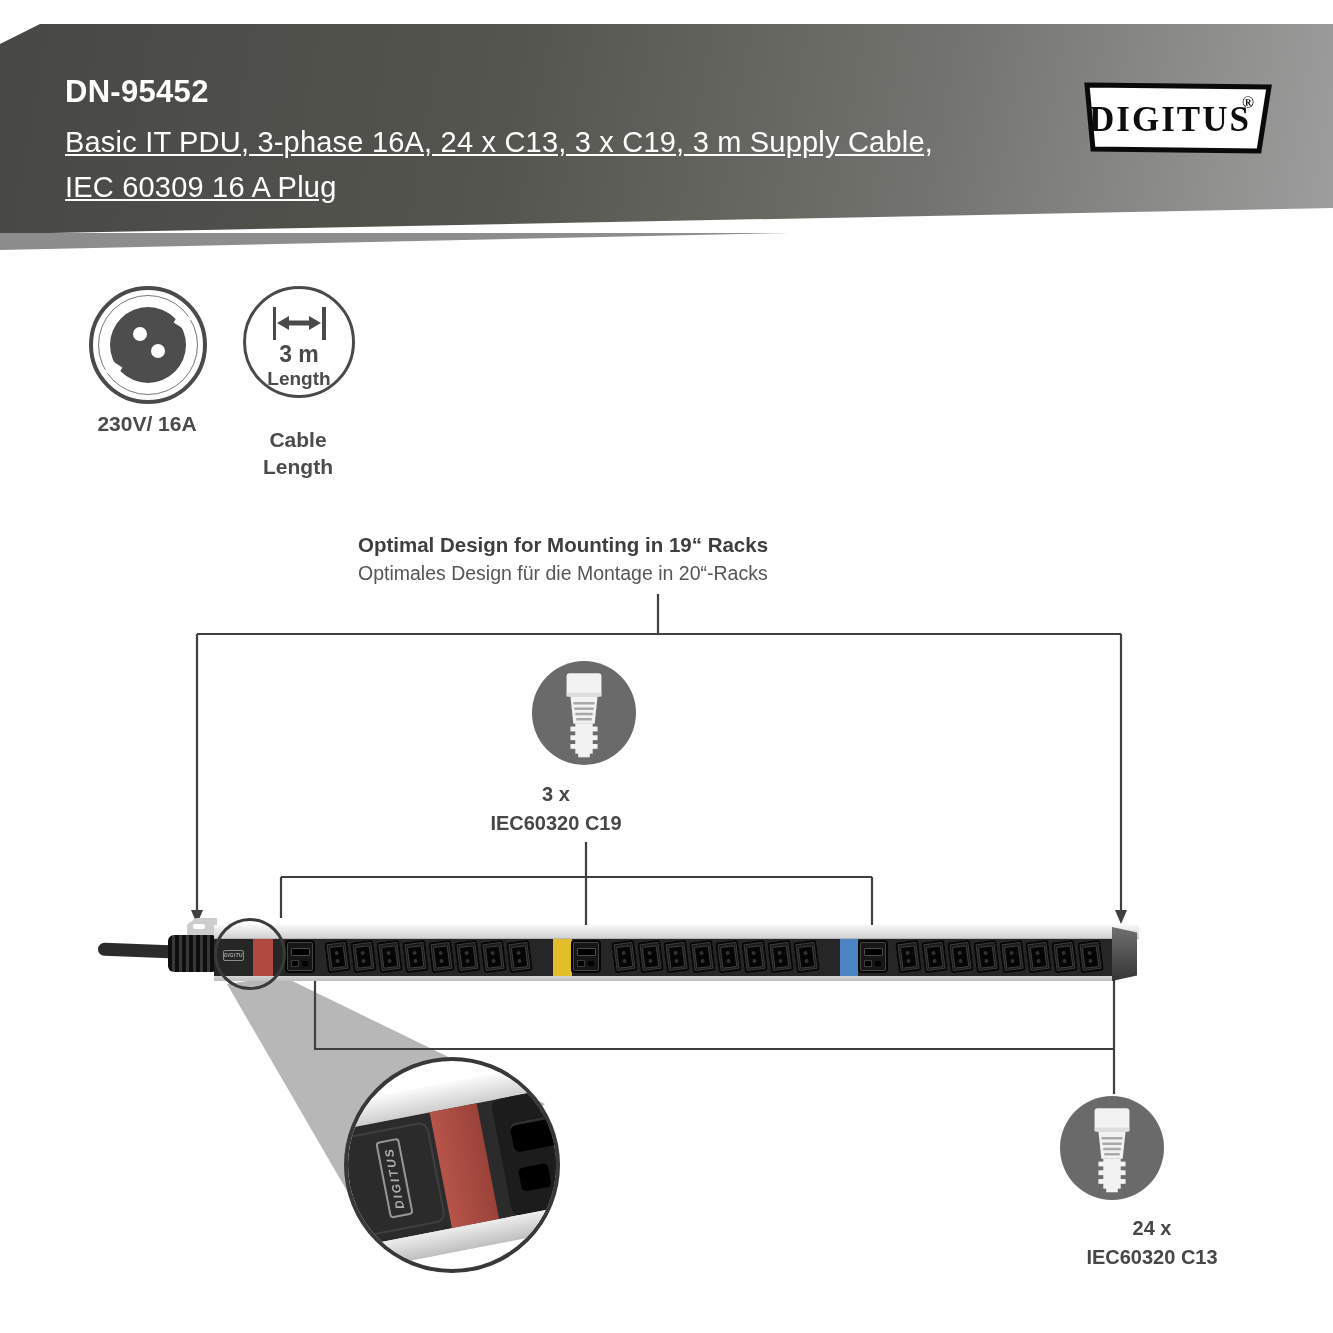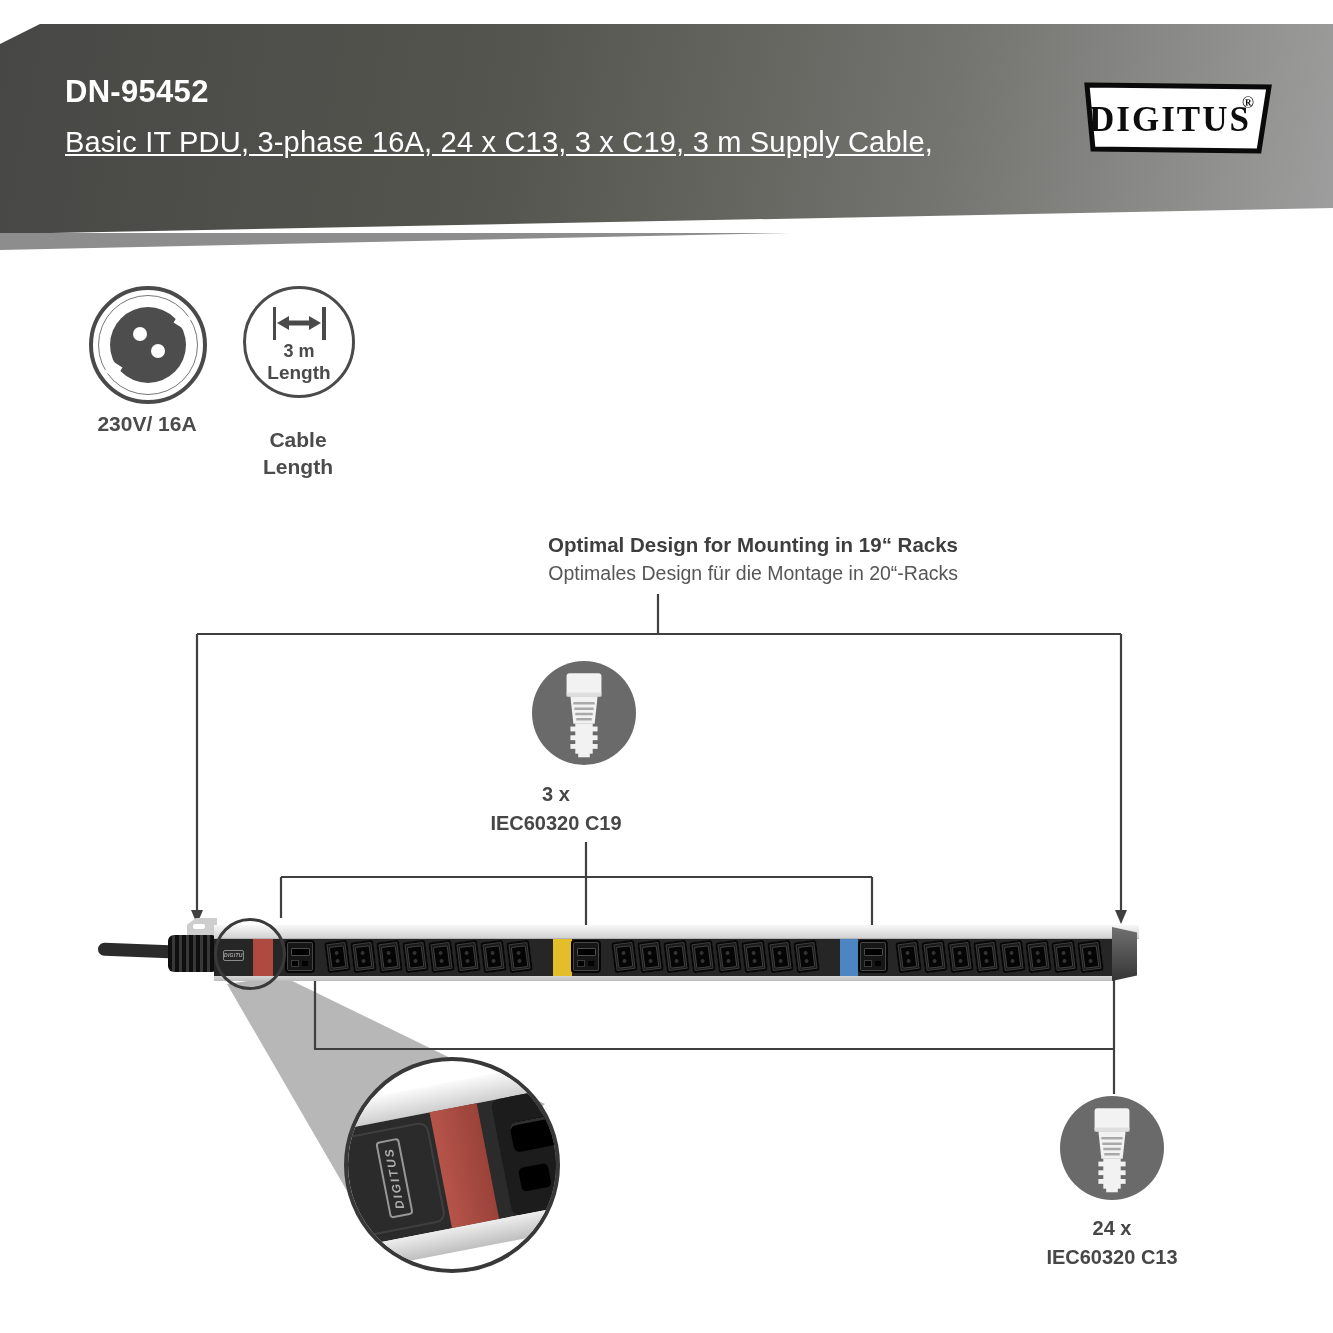--- a/index.html
+++ b/index.html
@@ -29,31 +29,31 @@
   .power-badge .ring{position:absolute;inset:5px;border:1.5px solid #777;border-radius:50%;}
   .power-badge .disc{position:absolute;inset:17px;border-radius:50%;background:#4d4d4d;}
   .power-badge .hole{position:absolute;width:14px;height:14px;border-radius:50%;background:#fff;}
   .hole-1{left:23px;top:20px;} .hole-2{left:41px;top:37px;}
   .power-badge .notch{position:absolute;width:13px;height:13px;background:#fff;transform:rotate(32deg);}
   .notch-1{right:-3px;top:7px;} .notch-2{left:-3px;bottom:7px;}
   .measure-badge{left:243px;top:262px;width:112px;height:112px;border-width:3.5px;display:flex;flex-direction:column;align-items:center;padding-top:17px;}
   .measure-arrow{display:flex;align-items:center;height:34px;}
   .measure-arrow .bar{width:3.5px;height:33px;background:#4a4a4a;}
   .badge-caption{position:absolute;text-align:center;font-weight:700;font-size:21px;color:#4b4b4b;line-height:27px;}
-  .measure-badge .val{font-weight:700;font-size:18px;color:#4a4a4a;margin-top:1px;}
+  .measure-badge .val{font-weight:700;font-size:23px;color:#4a4a4a;margin-top:1px;}
   .measure-badge .val-cap{font-weight:700;font-size:19px;color:#4a4a4a;}
   
-  .rack-callout{position:absolute;left:358px;top:509px;width:600px;text-align:right;}
+  .rack-callout{position:absolute;left:358px;top:509px;width:600px;text-align:left;}
   .rack-callout .t1{font-size:20.5px;font-weight:700;color:#3e3e3e;}
   .rack-callout .t2{font-size:19.5px;font-weight:400;color:#565656;margin-top:5px;}
   .plug-circle{position:absolute;width:104px;height:104px;border-radius:50%;background:#6a6a6a;}
   .plug-circle svg{position:absolute;left:21px;top:7px;}
   .c19-circle{left:532px;top:637px;} .c13-circle{left:1060px;top:1072px;}
   .plug-caption{position:absolute;width:200px;text-align:center;font-weight:700;font-size:20px;color:#474747;line-height:29px;}
-  .c19-caption{left:456px;top:756px;} .c13-caption{left:1012px;top:1190px;}
+  .c19-caption{left:456px;top:756px;} .c13-caption{left:1052px;top:1190px;}
   .phase-box{position:absolute;left:583px;top:1096px;width:338px;height:68px;background:#59595b;box-sizing:border-box;padding:10px 0 0 17px;}
   .phase-box .t1{font-size:20px;font-weight:700;color:#fff;}
   .phase-box .t2{font-size:19px;font-weight:400;color:#e2e2e2;margin-top:4px;}
   
   .lines{position:absolute;left:0;top:0;width:1333px;height:1333px;pointer-events:none;}
   .lines path{stroke:#3f3f3f;stroke-width:2.2;fill:none;}
   .lines .tri{fill:#3f3f3f;stroke:none;}
   .lines .wedge{fill:#b7b7b7;stroke:none;}
   
   .pdu{position:absolute;left:95px;top:893px;width:1046px;height:72px;}
@@ -124,21 +124,21 @@
         <rect x="26" y="86" width="12" height="6" fill="#f2f2f2"></rect>
       </symbol>
     </defs>
   </svg>
 
   <div class="header-band"></div>
   <div class="header-sliver"></div>
   <div class="header-text">
     <p class="model">DN-95452</p>
     <p class="desc"><span>Basic IT PDU, 3-phase 16A, 24 x C13, 3 x C19, 3 m Supply Cable,</span><br>
-    </p>
+    <span>IEC 60309 16 A Plug</span></p>
   </div>
   <svg class="logo" width="192" height="72" viewBox="0 0 192 72">
     <polygon points="5,3 187,5 177,69 11,67" fill="#ffffff" stroke="#0a0a0a" stroke-width="5"></polygon>
     <text x="88" y="49" font-size="35" text-anchor="middle" letter-spacing="2">DIGITUS</text>
     <text x="160" y="26" font-size="16">®</text>
   </svg>
 
   <div class="badge-circle power-badge">
     <span class="ring"></span>
     <span class="disc">

